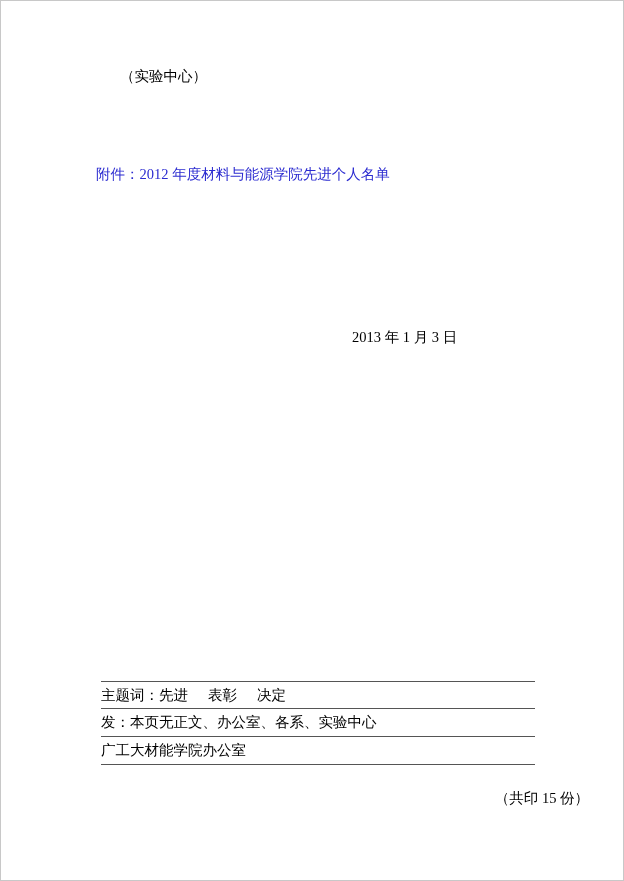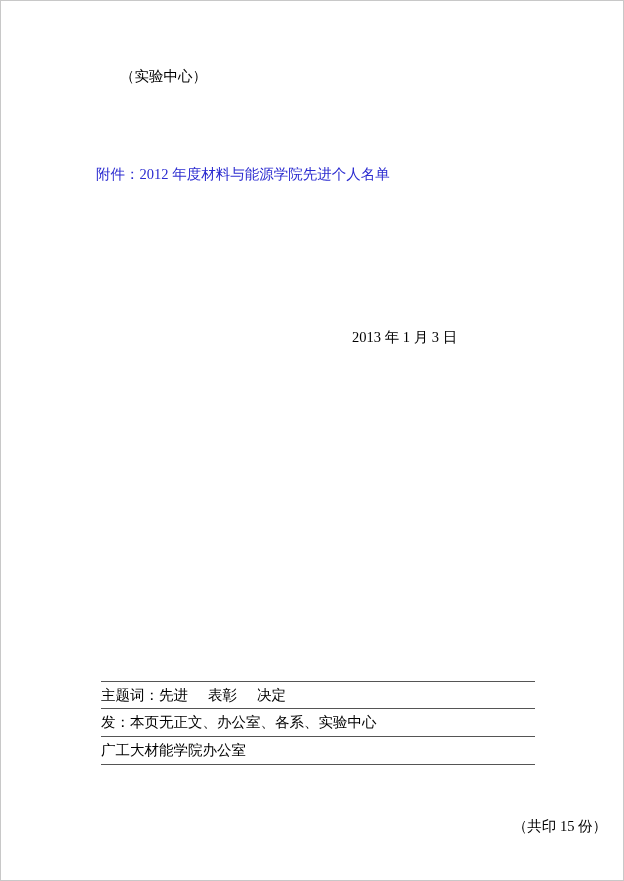--- a/index.html
+++ b/index.html
@@ -84,25 +84,24 @@
     left: 282px;
     top: 50%;
     transform: translateY(-50%);
   }
   .keywords-spacer {
     display: inline-block;
     width: 20px;
   }
   .print-count {
     position: absolute;
-    right: 16px;
+    right: 34px;
     top: 788px;
     font-size: 14.5px;
     white-space: nowrap;
-    margin-top: 28px;
   }
 </style>
 </head>
 <body>
 
 <div class="page">
 
   <div class="content">
 
     <div class="line no-text-note">（实验中心）</div>

